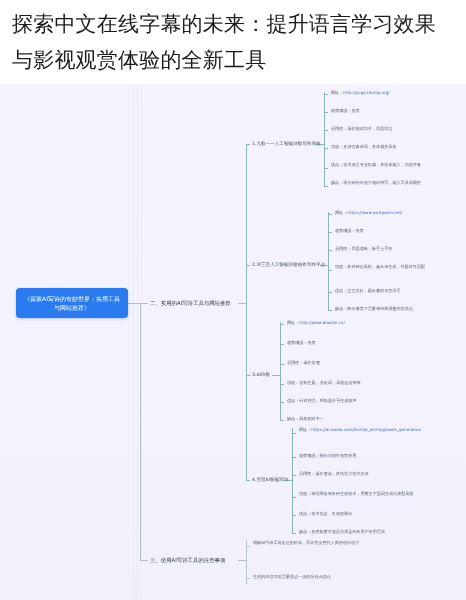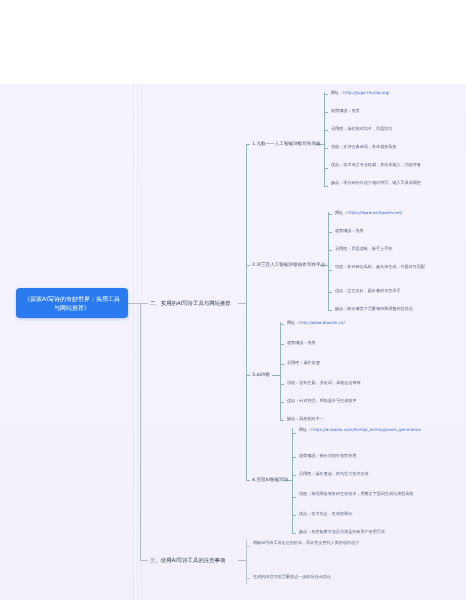--- a/index.html
+++ b/index.html
@@ -79,20 +79,21 @@
 <div id="page">
 
   <div class="canvas"></div>
 
   <div class="rail" style="left:133px;"></div>
   <div class="rail" style="left:137px;"></div>
   <div class="rail" style="left:141px;"></div>
 
   <div class="canvas-white-top"></div>
 
+  <div class="headline">探索中文在线字幕的未来：提升语言学习效果与影视观赏体验的全新工具</div>
 
   <div class="node root">《探索AI写诗的奇妙世界：实用工具与网站推荐》</div>
 
   <div class="ln h grey" style="left:128px;top:303px;width:12px;"></div>
   <div class="ln v grey" style="left:140px;top:303px;height:257px;"></div>
 
   <div class="ln h grey" style="left:140px;top:303px;width:8px;"></div>
   <div class="node lvl1" style="left:150px;top:299px;">二、实用的AI写诗工具与网站推荐</div>
 
   <div class="ln h grey" style="left:238px;top:303px;width:8px;"></div>

